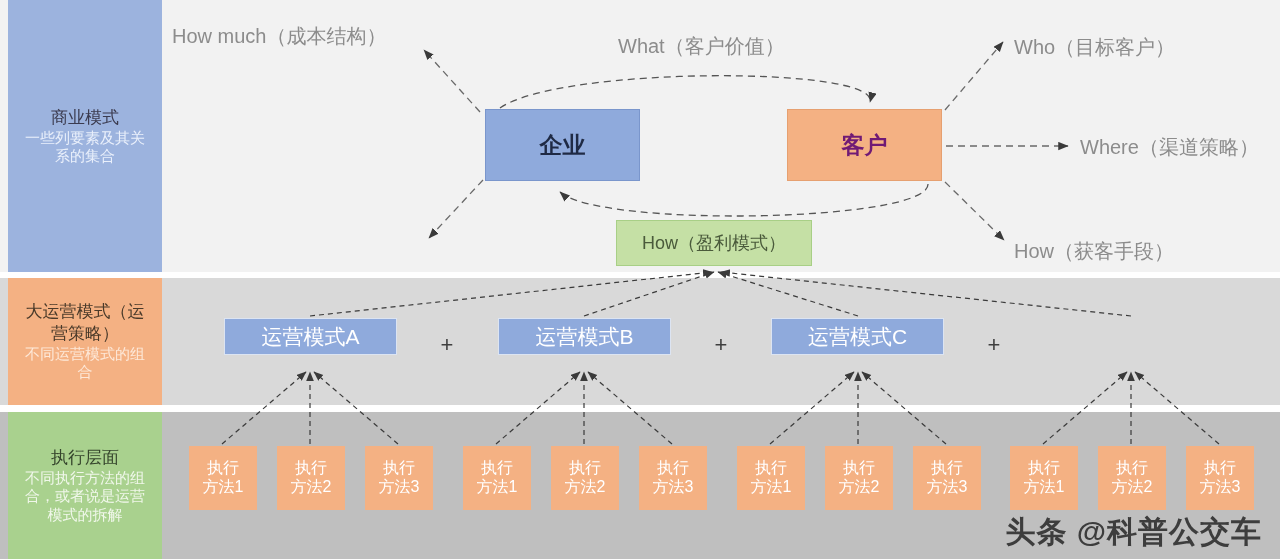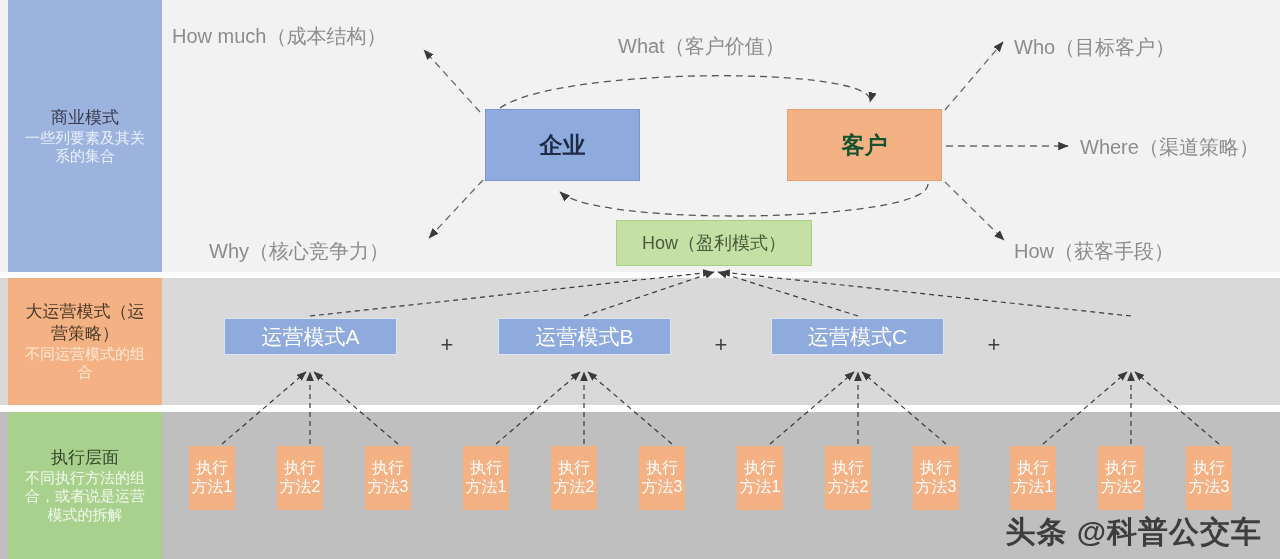--- a/index.html
+++ b/index.html
@@ -82,21 +82,21 @@
     background: #8faadc;
     border: 1px solid #7a96cc;
     color: #1f2a44;
     font-size: 23px;
     font-weight: bold;
   }
   #box-customer {
     left: 787px; top: 109px; width: 155px; height: 72px;
     background: #f4b183;
     border: 1px solid #e6a070;
-    color: #14532d;
+    color: #701a75;
     font-size: 23px;
     font-weight: bold;
   }
   #box-profit {
     left: 616px; top: 220px; width: 196px; height: 46px;
     background: #c5e0a5;
     border: 1px solid #a8cf86;
     color: #4a5a3b;
     font-size: 18px;
   }
@@ -130,21 +130,21 @@
     font-size: 22px;
     color: #3f3f3f;
     width: 20px;
     text-align: center;
   }
 
   
   .exec-box {
     position: absolute;
     top: 446px;
-    width: 46px;
+    width: 68px;
     height: 64px;
     box-sizing: border-box;
     background: #f4b183;
     display: flex;
     flex-direction: column;
     align-items: center;
     justify-content: center;
     color: #ffffff;
     font-size: 16px;
     line-height: 1.18;
@@ -242,21 +242,20 @@
   </svg>
 
   <div class="box" id="box-enterprise">企业</div>
   <div class="box" id="box-customer">客户</div>
   <div class="box" id="box-profit">How（盈利模式）</div>
 
   <div class="anno" style="left:172px; top:23px;">How much（成本结构）</div>
   <div class="anno" style="left:618px; top:33px;">What（客户价值）</div>
   <div class="anno" style="left:1014px; top:34px;">Who（目标客户）</div>
   <div class="anno" style="left:1080px; top:134px;">Where（渠道策略）</div>
-  <div class="anno" style="left:209px; top:238px;">Why（核心竞争力）</div>
   <div class="anno" style="left:1014px; top:238px;">How（获客手段）</div>
 
   <div class="ops-box" style="left:224px;">运营模式A</div>
   <div class="plus" style="left:437px;">+</div>
   <div class="ops-box" style="left:498px;">运营模式B</div>
   <div class="plus" style="left:711px;">+</div>
   <div class="ops-box" style="left:771px;">运营模式C</div>
   <div class="plus" style="left:984px;">+</div>
 
   <div class="exec-box" style="left:189px;">

